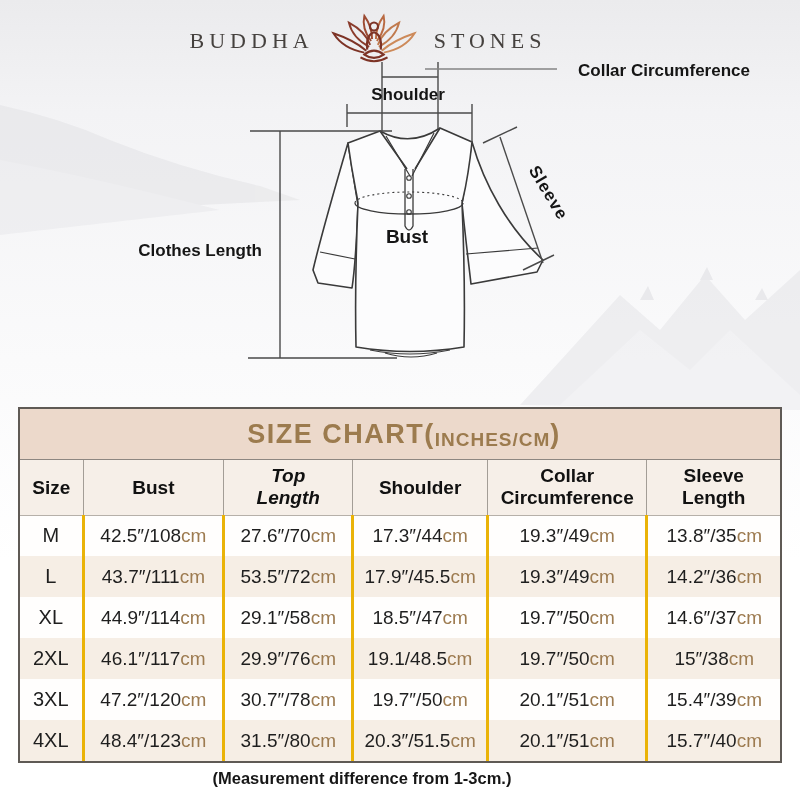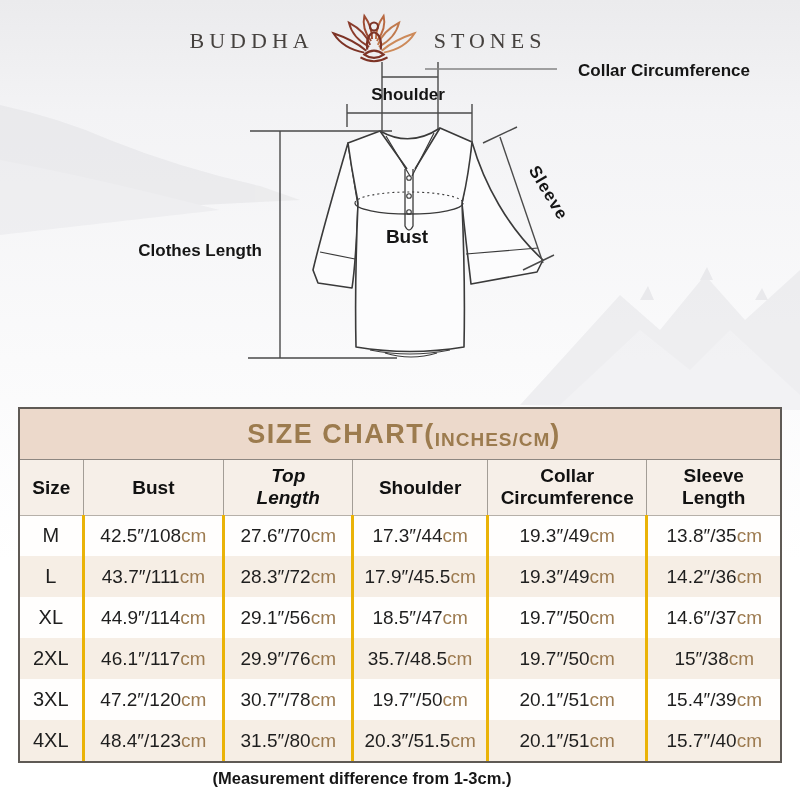--- a/index.html
+++ b/index.html
@@ -195,38 +195,38 @@
             <td>M</td>
             <td><span class="num">42.5″/108</span><span class="unit">cm</span></td>
             <td><span class="num">27.6″/70</span><span class="unit">cm</span></td>
             <td><span class="num">17.3″/44</span><span class="unit">cm</span></td>
             <td><span class="num">19.3″/49</span><span class="unit">cm</span></td>
             <td><span class="num">13.8″/35</span><span class="unit">cm</span></td>
           </tr>
           <tr>
             <td>L</td>
             <td><span class="num">43.7″/111</span><span class="unit">cm</span></td>
-            <td><span class="num">28.3″/72</span><span class="unit">cm</span></td>
+            <td><span class="num">53.5″/72</span><span class="unit">cm</span></td>
             <td><span class="num">17.9″/45.5</span><span class="unit">cm</span></td>
             <td><span class="num">19.3″/49</span><span class="unit">cm</span></td>
             <td><span class="num">14.2″/36</span><span class="unit">cm</span></td>
           </tr>
           <tr>
             <td>XL</td>
             <td><span class="num">44.9″/114</span><span class="unit">cm</span></td>
-            <td><span class="num">29.1″/56</span><span class="unit">cm</span></td>
+            <td><span class="num">29.1″/58</span><span class="unit">cm</span></td>
             <td><span class="num">18.5″/47</span><span class="unit">cm</span></td>
             <td><span class="num">19.7″/50</span><span class="unit">cm</span></td>
             <td><span class="num">14.6″/37</span><span class="unit">cm</span></td>
           </tr>
           <tr>
             <td>2XL</td>
             <td><span class="num">46.1″/117</span><span class="unit">cm</span></td>
             <td><span class="num">29.9″/76</span><span class="unit">cm</span></td>
-            <td><span class="num">35.7/48.5</span><span class="unit">cm</span></td>
+            <td><span class="num">19.1/48.5</span><span class="unit">cm</span></td>
             <td><span class="num">19.7″/50</span><span class="unit">cm</span></td>
             <td><span class="num">15″/38</span><span class="unit">cm</span></td>
           </tr>
           <tr>
             <td>3XL</td>
             <td><span class="num">47.2″/120</span><span class="unit">cm</span></td>
             <td><span class="num">30.7″/78</span><span class="unit">cm</span></td>
             <td><span class="num">19.7″/50</span><span class="unit">cm</span></td>
             <td><span class="num">20.1″/51</span><span class="unit">cm</span></td>
             <td><span class="num">15.4″/39</span><span class="unit">cm</span></td>

